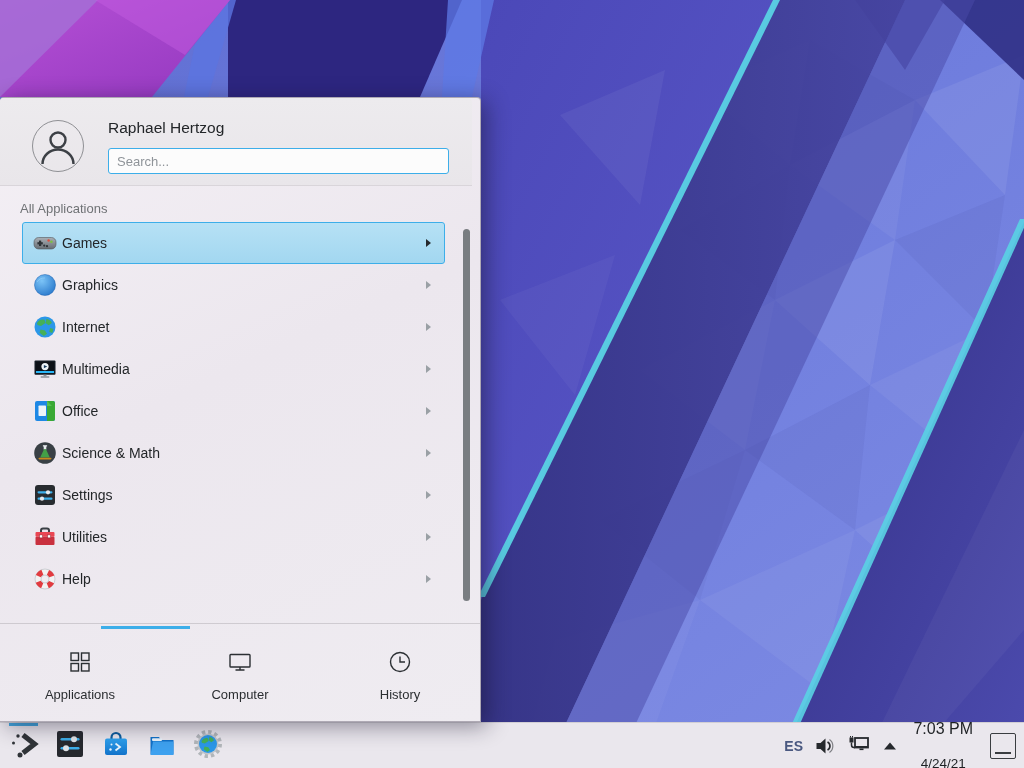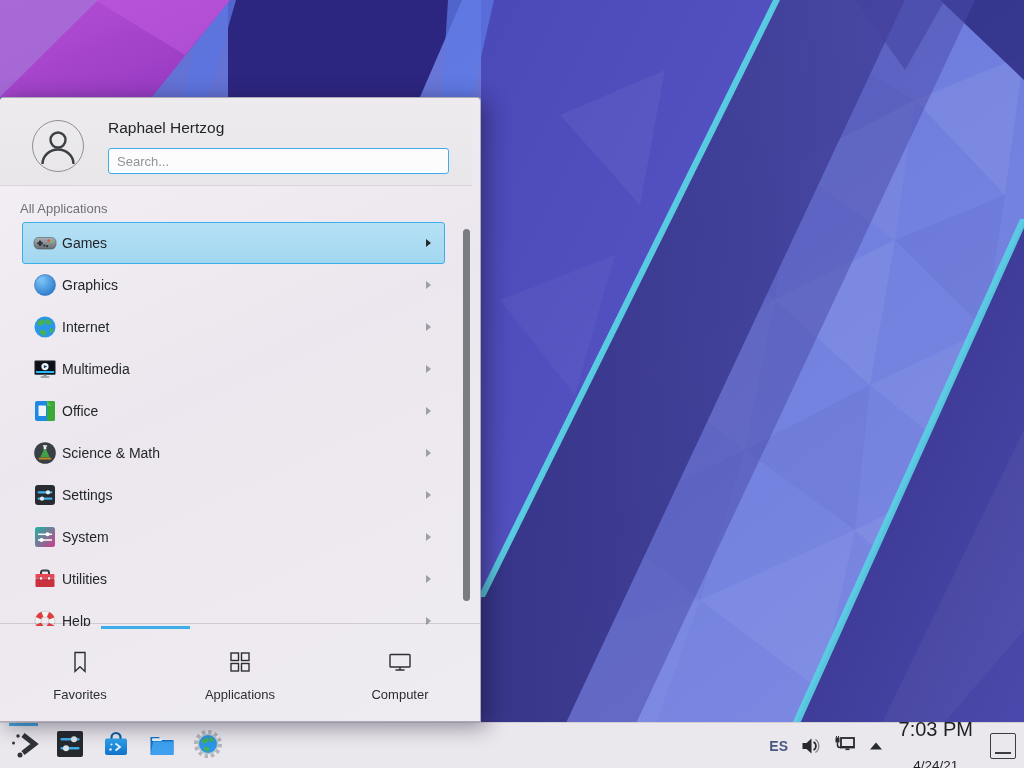--- a/index.html
+++ b/index.html
@@ -74,21 +74,21 @@
     display:flex; align-items:center;
   }
   .task-apps { display:flex; align-items:center; gap:14px; padding-left:8px; height:100%; }
   .task-app { position:relative; width:32px; height:32px; display:flex; align-items:center; justify-content:center; }
   .task-active-line { position:absolute; left:1px; top:-7px; width:29px; height:3px; background:#42a6dd; }
 
   .tray { margin-left:auto; display:flex; align-items:center; gap:11px; padding-right:8px; height:100%; }
   .kbd-layout { font-size:14px; font-weight:bold; color:#4a5880; letter-spacing:.3px; }
   .tray-icon { display:flex; align-items:center; justify-content:center; }
   .clock { text-align:center; line-height:1; margin-left:4px; }
-  .clock-time { font-size:20px; color:#1e2124; }
+  .clock-time { font-size:16px; color:#1e2124; }
   .clock-date { font-size:13.5px; color:#1e2124; margin-top:20px; }
   .peek-btn { width:26px; height:26px; border:1.5px solid #3a3d41; border-radius:2px; position:relative; margin-left:6px; }
   .peek-btn .peek-line { position:absolute; left:4px; right:4px; bottom:4px; height:2px; background:#3a3d41; }
 </style>
 </head>
 <body>
 
 <div class="wallpaper">
 <svg width="1024" height="768" viewBox="0 0 1024 768" preserveAspectRatio="none">
   <defs>
@@ -279,39 +279,20 @@
           <rect x="4.5" y="8.2" width="15" height="2.2" rx="1.1" fill="#3daee9"></rect>
           <circle cx="15" cy="9.3" r="2.1" fill="#e6eaee"></circle>
           <rect x="4.5" y="14.6" width="15" height="2.2" rx="1.1" fill="#3daee9"></rect>
           <circle cx="9" cy="15.7" r="2.1" fill="#e6eaee"></circle>
         </svg>
       </span>
       <span class="cat-label">Settings</span>
       <span class="cat-arrow"></span>
     </div>
 
-    <div class="cat-row">
-      <span class="cat-icon">
-        <svg width="24" height="24" viewBox="0 0 24 24">
-          <defs>
-              <linearGradient id="sysG" x1="0" y1="0" x2="1" y2="1">
-            <stop offset="0" stop-color="#1fb3a3"></stop>
-                <stop offset="1" stop-color="#cf3d8a"></stop>
-              </linearGradient>
-            </defs>
-          <rect x="2" y="2" width="20" height="20" rx="2.5" fill="url(#sysG)"></rect>
-          <line x1="5" y1="9.3" x2="19" y2="9.3" stroke="#ffffff" stroke-width="1.5"></line>
-          <circle cx="14.5" cy="9.3" r="2" fill="#ffffff"></circle>
-          <line x1="5" y1="15" x2="19" y2="15" stroke="#ffffff" stroke-width="1.5"></line>
-          <circle cx="8.5" cy="15" r="2" fill="#ffffff"></circle>
-        </svg>
-      </span>
-      <span class="cat-label">System</span>
-      <span class="cat-arrow"></span>
-    </div>
 
     <div class="cat-row">
       <span class="cat-icon">
         <svg width="24" height="24" viewBox="0 0 24 24">
           <rect x="8" y="3.5" width="8" height="5" rx="2" fill="none" stroke="#3a3f44" stroke-width="2"></rect>
           <rect x="2.5" y="7" width="19" height="4.8" rx="1" fill="#ea4653"></rect>
           <rect x="2.5" y="11.8" width="19" height="8.2" rx="1" fill="#c9313f"></rect>
           <rect x="6.5" y="9.9" width="3" height="3" fill="#ffffff" stroke="#8d2530" stroke-width="0.5"></rect>
           <rect x="14.5" y="9.9" width="3" height="3" fill="#ffffff" stroke="#8d2530" stroke-width="0.5"></rect>
         </svg>
@@ -335,44 +316,45 @@
   </div>
 
   <div class="scroll-thumb"></div>
   <div class="list-separator"></div>
   <div class="tab-indicator"></div>
 
   <div class="tabbar">
     <div class="tab">
       <span>
         <svg width="26" height="26" viewBox="0 0 26 26" fill="none" stroke="#2b2f33" stroke-width="1.4">
-          <path d="M8 3.5 H18 V22.5 L13 17.8 L8 22.5 Z"></path>
-        </svg>
-      </span>
-      <span class="tab-label">Favorites</span>
-    </div>
-    <div class="tab">
-      <span>
-        <svg width="26" height="26" viewBox="0 0 26 26" fill="none" stroke="#2b2f33" stroke-width="1.4">
           <rect x="4" y="4" width="7.5" height="7.5"></rect>
             <rect x="14.5" y="4" width="7.5" height="7.5"></rect>
           <rect x="4" y="14.5" width="7.5" height="7.5"></rect>
             <rect x="14.5" y="14.5" width="7.5" height="7.5"></rect>
         </svg>
       </span>
       <span class="tab-label">Applications</span>
     </div>
     <div class="tab">
       <span>
         <svg width="26" height="26" viewBox="0 0 26 26" fill="none" stroke="#2b2f33" stroke-width="1.4">
           <rect x="3" y="5.5" width="20" height="12.5" rx="0.8"></rect>
           <path d="M13 18 v3 M8.5 21 h9"></path>
         </svg>
       </span>
       <span class="tab-label">Computer</span>
+    </div>
+    <div class="tab">
+      <span>
+        <svg width="26" height="26" viewBox="0 0 26 26" fill="none" stroke="#2b2f33" stroke-width="1.4">
+          <circle cx="13" cy="13" r="9.5"></circle>
+          <path d="M13 7.5 V13 H18"></path>
+        </svg>
+      </span>
+      <span class="tab-label">History</span>
     </div>
   </div>
 </div>
 
 <div class="taskbar">
   <div class="task-apps">
 
     <div class="task-app">
       <div class="task-active-line"></div>
       <span>

